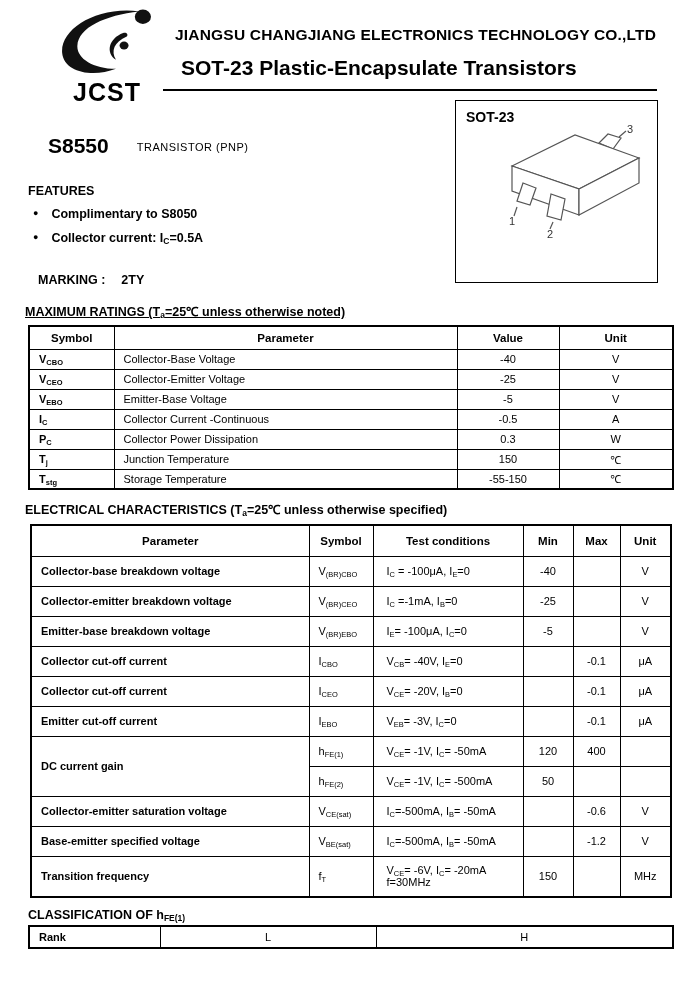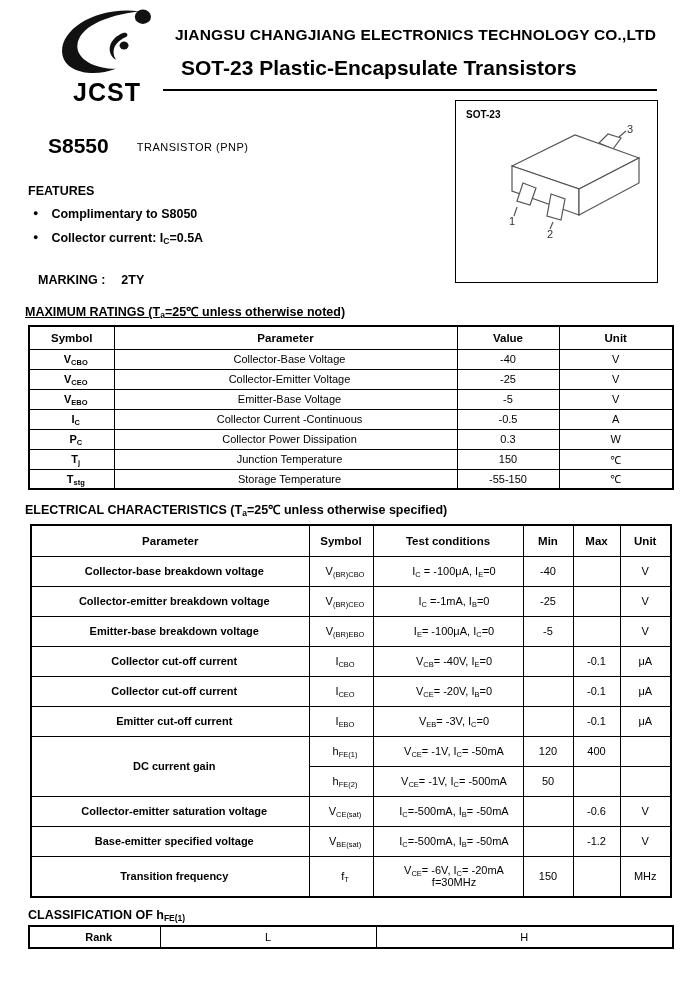--- a/index.html
+++ b/index.html
@@ -10,21 +10,21 @@
 
   
   .logo-wrap{left:44px;top:6px;width:126px;text-align:center;}
   .logo-text{font-size:25px;font-weight:bold;letter-spacing:1px;margin-top:-2px;}
   .company{left:175px;top:26px;font-size:15.5px;font-weight:bold;letter-spacing:.2px;}
   .doc-title{left:181px;top:56px;font-size:21px;font-weight:bold;}
   .title-underline{left:163px;top:89px;width:494px;height:0;border-bottom:2.5px solid #000;}
 
   
   .pkg-box{left:455px;top:100px;width:201px;height:181px;border:1.5px solid #000;}
-  .pkg-title{position:absolute;left:10px;top:8px;font-size:10px;font-weight:bold;}
+  .pkg-title{position:absolute;left:10px;top:8px;font-size:14px;font-weight:bold;}
   .pkg-pins{position:absolute;left:10px;top:86px;font-size:11px;}
   .pkg-pin{margin-bottom:11px;}
   .pkg-svg{position:absolute;right:2px;top:20px;}
 
   
   .product{left:48px;top:134px;}
   .product-name{font-size:21px;font-weight:bold;}
   .product-type{font-size:11px;letter-spacing:.5px;margin-left:28px;vertical-align:2px;}
   .sec-title{font-size:12.5px;font-weight:bold;}
   .features-title{left:28px;top:184px;}
@@ -36,21 +36,21 @@
   .marking{left:28px;top:273px;font-size:12.5px;font-weight:bold;padding-left:10px;}
   .marking-value{margin-left:16px;}
 
   
   table{border-collapse:collapse;table-layout:fixed;position:absolute;
         font-size:11px;}
   th,td{border:1px solid #000;overflow:hidden;}
   table{border:2px solid #000;}
   th{font-size:11.5px;font-weight:bold;text-align:center;}
   .ctr{text-align:center;}
-  .padl{padding-left:9px;text-align:center;}
+  .padl{padding-left:9px;text-align:left;}
   .mr-title{left:25px;top:303px;text-decoration:underline;}
   .mr{left:28px;top:325px;width:644px;}
   .mr tr{height:20px;}
   .mr tr.hdr{height:23px;}
   .mr .c-sym{font-weight:bold;}
   .ec-title{left:25px;top:501px;}
   .ec{left:30px;top:524px;width:640px;}
   .ec tr{height:30px;}
   .ec tr.hdr{height:31px;}
   .ec tr.tall{height:41px;}

